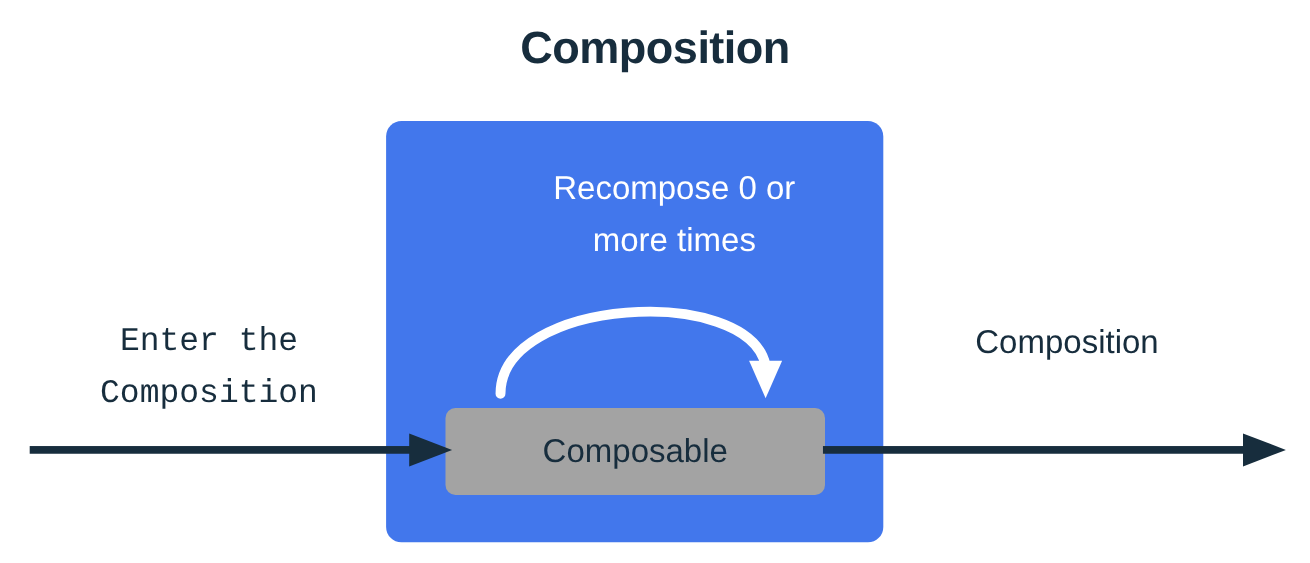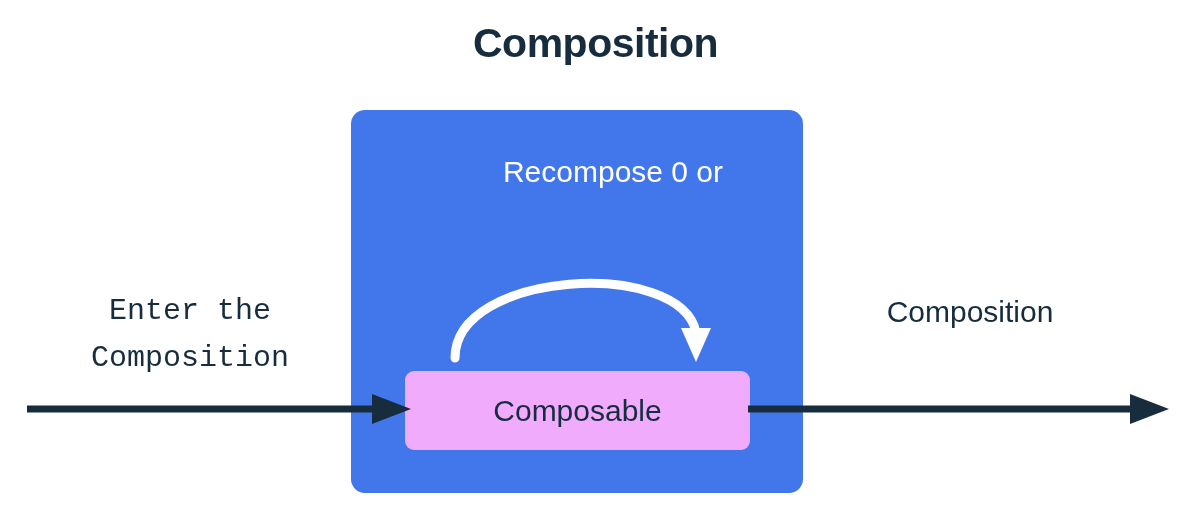--- a/index.html
+++ b/index.html
@@ -66,21 +66,21 @@
     height: 135px;
   }
 
   
   #composable-box {
     position: absolute;
     left: 405px;
     top: 371px;
     width: 345px;
     height: 79px;
-    background: #f0abfc;
+    background: #a3a3a3;
     border-radius: 9px;
     display: flex;
     align-items: center;
     justify-content: center;
   }
   #composable-label {
     font-size: 30px;
     color: #172D3D;
     line-height: 34px;
   }
@@ -110,20 +110,21 @@
 <body>
 
 <div id="canvas">
 
   <div id="title">Composition</div>
 
   <div id="composition-region"></div>
 
   <div id="recompose-label">
     <div>Recompose 0 or</div>
+    <div>more times</div>
   </div>
 
   <svg id="recompose-arc" viewBox="0 0 300 135">
     <path d="M 25 118
              C 25 30, 250 18, 266 92" fill="none" stroke="#FFFFFF" stroke-width="9" stroke-linecap="round"></path>
     <path d="M 251 88 L 281 88 L 266 122 Z" fill="#FFFFFF"></path>
   </svg>
 
   <div id="composable-box">
     <span id="composable-label">Composable</span>

